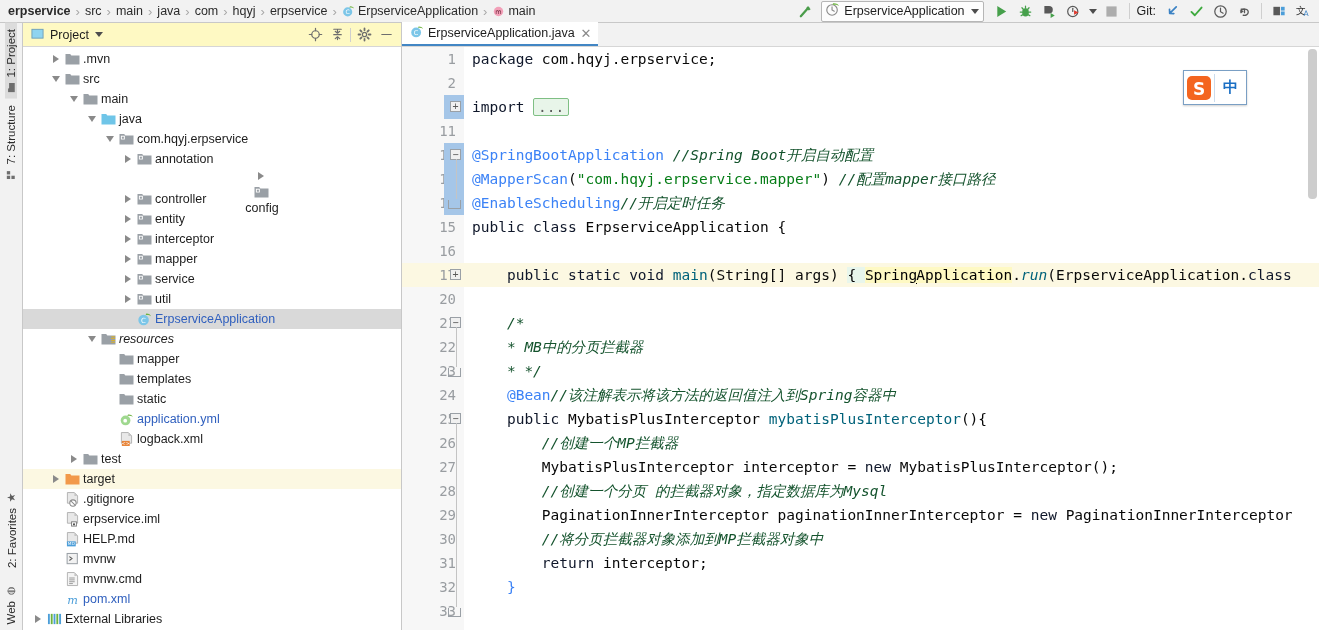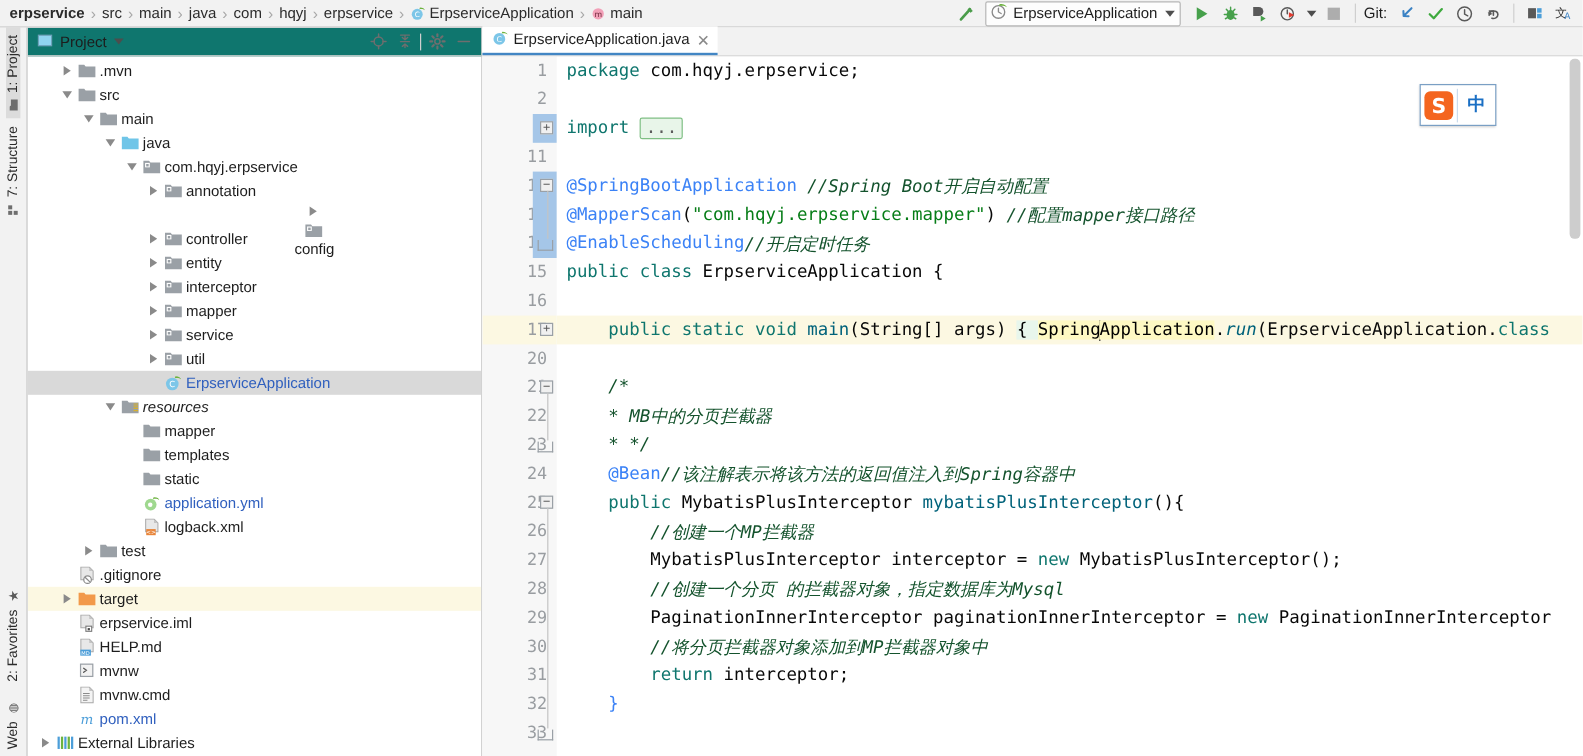--- a/index.html
+++ b/index.html
@@ -38,21 +38,21 @@
   .rail{width:22px;background:#f2f2f2;border-right:1px solid #c8c8c8;
         display:flex;flex-direction:column;align-items:center;position:relative;}
   .rail-item{writing-mode:vertical-rl;transform:rotate(180deg);font-size:11.5px;color:#2b2b2b;
              padding:6px 0;display:flex;align-items:center;gap:5px;white-space:nowrap;}
   .rail-item.active{background:#dcdcdc;}
   .rail-bottom{position:absolute;bottom:0;left:0;width:22px;display:flex;flex-direction:column;align-items:center;}
 
   
   .project{width:378px;min-width:378px;background:#ffffff;display:flex;flex-direction:column;
            border-right:1px solid #c8c8c8;}
-  .project-head{height:23px;min-height:23px;background:#0f766e;border-bottom:1px solid #d6d6d6;
+  .project-head{height:23px;min-height:23px;background:#fef9c3;border-bottom:1px solid #d6d6d6;
                 display:flex;align-items:center;padding:0 4px 0 8px;}
   .project-head .title{font-size:12.5px;color:#1d1d1d;margin-left:6px;}
   .phead-icons{margin-left:auto;display:flex;align-items:center;}
   .pic{width:22px;height:22px;display:flex;align-items:center;justify-content:center;}
 
   .tree{flex:1;overflow:hidden;padding-top:2px;font-size:12.5px;color:#1d1d1d;}
   .row{height:20px;display:flex;align-items:center;white-space:nowrap;}
   .row.sel{background:#d9d9d9;}
   .row.hl{background:#fcf8e2;}
   .tw{width:14px;display:flex;align-items:center;justify-content:center;flex:0 0 14px;}
@@ -82,21 +82,21 @@
              font-size:10px;line-height:9px;color:#5b5b5b;box-sizing:border-box;}
   .fold-bar{position:absolute;right:7px;width:1px;background:#c4c4c4;}
   .fold-end{position:absolute;right:3px;width:11px;height:8px;border:1px solid #9aa0a6;border-top:none;background:transparent;}
   .gutter-blue{position:absolute;right:0;width:20px;background:#a5c6e8;}
 
   .codetext{flex:1;position:relative;overflow:hidden;background:#ffffff;}
   .cline{height:24px;display:flex;align-items:center;white-space:pre;padding-left:8px;}
   .cline.hl{background:#fcf8e2;}
 
   
-  .kw{color:#0f766e;}
+  .kw{color:#0f172a;}
   .str{color:#067d17;}
   .cmt{color:#14532d;font-style:italic;}
   .ann{color:#3b82f6;}
   .meth{color:#00627a;}
   .methi{color:#00627a;font-style:italic;}
   .plain{color:#080808;}
   .fold-ph{background:#e8f5e9;border:1px solid #7fbf84;border-radius:2px;padding:0 4px;color:#5b5b5b;}
   .sel-bg{background:#fef9c3;}
   .fold-hl{background:#e8f6ec;}
   .caret{display:inline-block;width:1px;height:17px;background:#000;vertical-align:middle;margin:0 -1px;}
@@ -574,42 +574,42 @@
             <span class="tw">
               <span class="arrow-r"></span>
             </span>
             <span class="ic">
               <svg width="15" height="14" viewBox="0 0 16 15">
                 <path d="M0.5 2.2 h5 l1.3 1.5 h8.7 v9.6 h-15 z" fill="#9aa0a6"></path>
               </svg>
             </span>
             <span class="lbl">test</span>
           </div>
+          <div class="row hl" style="padding-left: 26px;">
+            <span class="tw">
+              <span class="arrow-r"></span>
+            </span>
+            <span class="ic">
+              <svg width="15" height="14" viewBox="0 0 16 15">
+                <path d="M0.5 2.2 h5 l1.3 1.5 h8.7 v9.6 h-15 z" fill="#f2994a"></path>
+              </svg>
+            </span>
+            <span class="lbl">target</span>
+          </div>
           <div class="row" style="padding-left: 26px;">
             <span class="tw"></span>
             <span class="ic">
               <svg width="13" height="15" viewBox="0 0 14 16">
                 <path d="M1.5 0.5 h7.5 l3.5 3.5 v8 h-11 z" fill="#e8e8e8" stroke="#a8a8a8" stroke-width="0.9"></path>
                 <path d="M9 0.7 v3.4 h3.3" fill="#c4c4c4"></path>
                 <circle cx="7.5" cy="11.8" r="3.4" fill="#ffffff" stroke="#8a8a8a" stroke-width="1.1"></circle>
                 <path d="M5.2 9.6 L9.8 14" stroke="#8a8a8a" stroke-width="1.1"></path>
               </svg>
             </span>
             <span class="lbl">.gitignore</span>
-          </div>
-          <div class="row hl" style="padding-left: 26px;">
-            <span class="tw">
-              <span class="arrow-r"></span>
-            </span>
-            <span class="ic">
-              <svg width="15" height="14" viewBox="0 0 16 15">
-                <path d="M0.5 2.2 h5 l1.3 1.5 h8.7 v9.6 h-15 z" fill="#f2994a"></path>
-              </svg>
-            </span>
-            <span class="lbl">target</span>
           </div>
           <div class="row" style="padding-left: 26px;">
             <span class="tw"></span>
             <span class="ic">
               <svg width="13" height="15" viewBox="0 0 14 16">
                 <path d="M1.5 0.5 h7.5 l3.5 3.5 v8 h-11 z" fill="#e8e8e8" stroke="#a8a8a8" stroke-width="0.9"></path>
                 <path d="M9 0.7 v3.4 h3.3" fill="#c4c4c4"></path>
                 <rect x="6" y="10.5" width="5.2" height="4.6" fill="#ffffff" stroke="#7a7a7a" stroke-width="1"></rect>
                 <rect x="7.6" y="12.2" width="2" height="2" fill="#4a4a4a"></rect>
               </svg>

